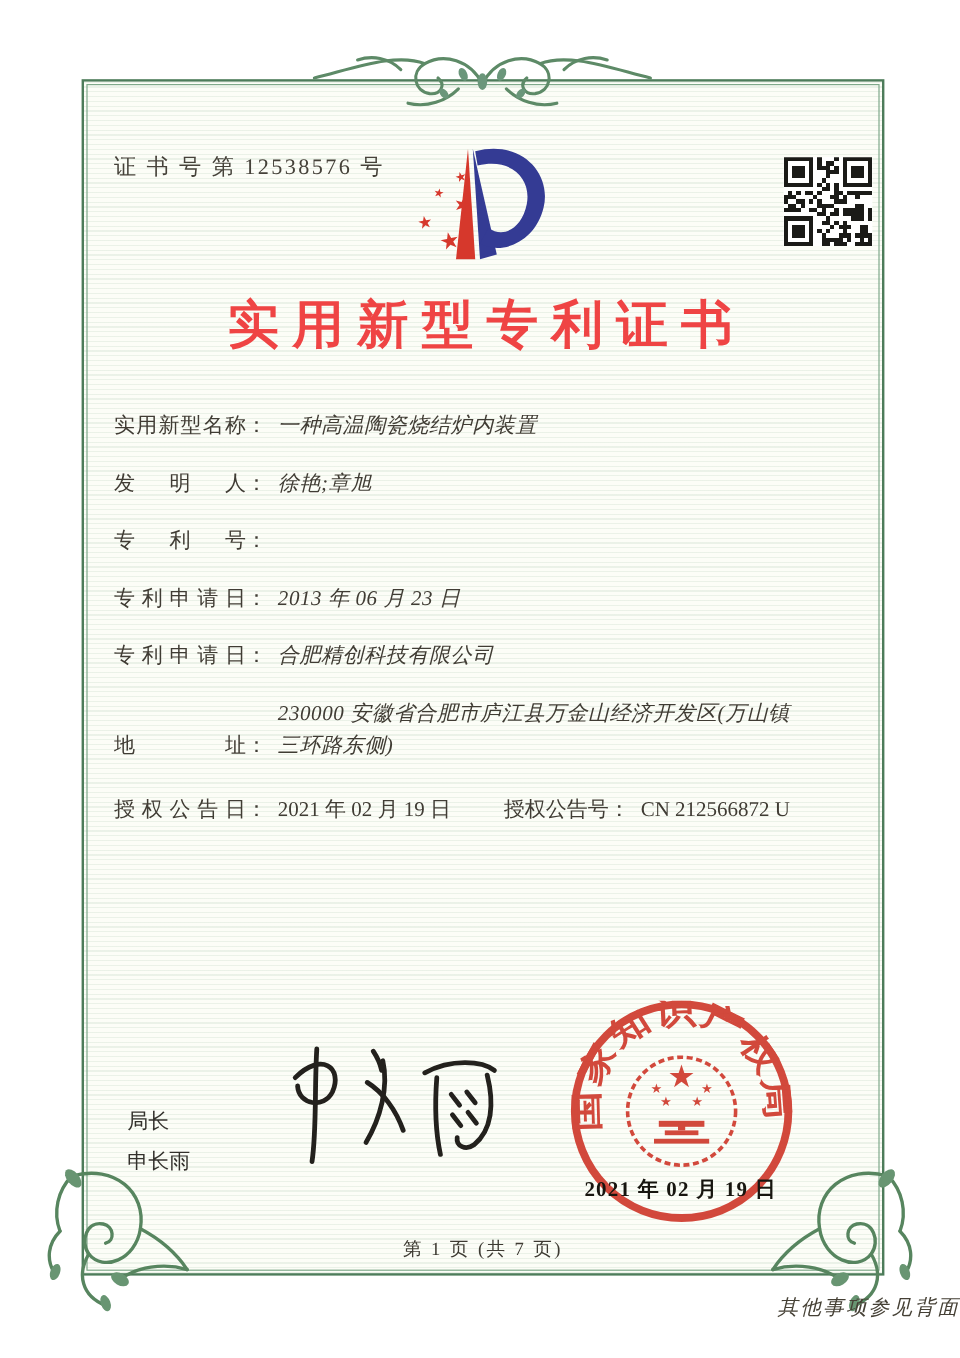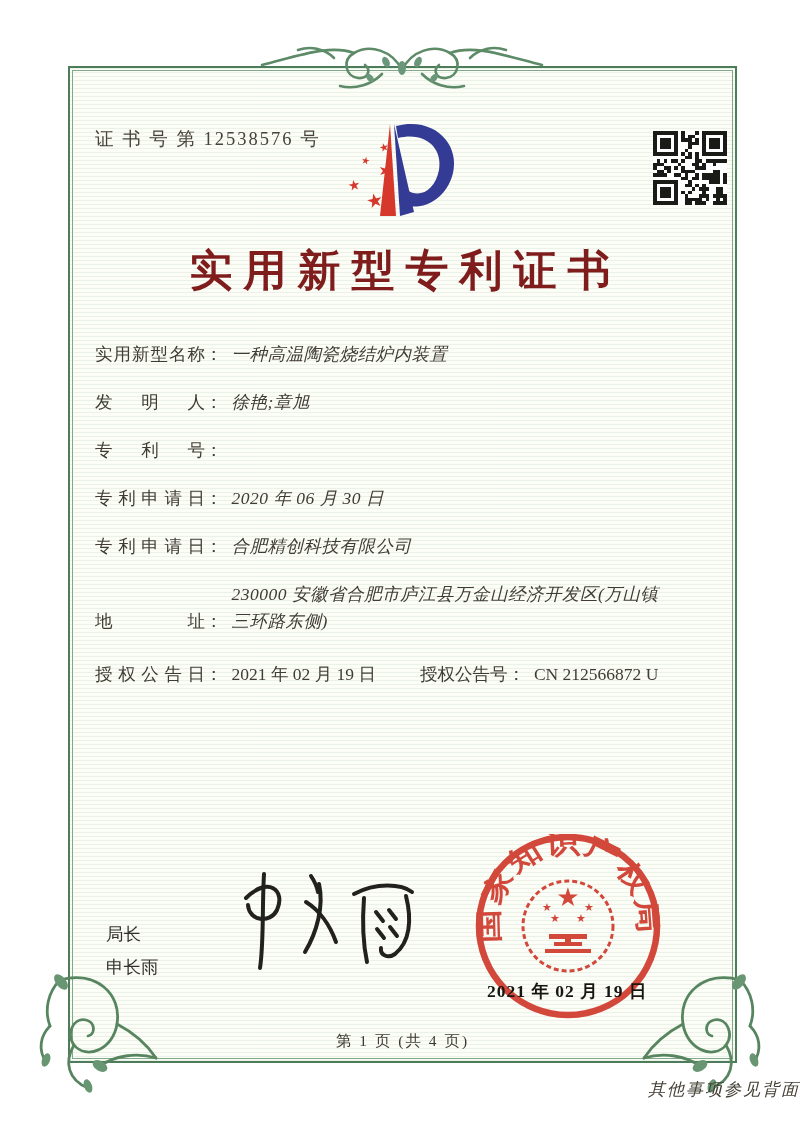--- a/index.html
+++ b/index.html
@@ -18,21 +18,21 @@
       #fcfdf7;
   }
   .frame-inner { position:absolute; inset:2px; border:1px solid #7fa98a; pointer-events:none; }
   .ornament { position:absolute; pointer-events:none; }
   
   .cert-no { position:absolute; left:95px; top:126px; font-size:18.5px; letter-spacing:2px; color:#46423a; }
   .logo { position:absolute; left:330px; top:110px; }
   .qr { position:absolute; left:653px; top:131px; width:74px; height:74px; background:#fff; }
   .title {
     position:absolute; left:0; top:242px; width:100%; text-align:center;
-    font-size:43px; font-weight:bold; letter-spacing:11px; color:#7f1d1d; text-indent:11px;
+    font-size:43px; font-weight:bold; letter-spacing:11px; color:#ef4444; text-indent:11px;
   }
   
   .fields { position:absolute; left:95px; top:341px; width:572px; font-size:17.5px; color:#403c34; }
   .frow { display:flex; line-height:27px; margin-bottom:21px; }
   .frow.tight { margin-bottom:0;align-items:flex-end; }
   .flabel { flex:none; width:110px; text-align:justify; text-align-last:justify; }
   .fcolon { flex:none; margin-right:9px; }
   .fvalue { flex:1; letter-spacing:0.5px;font-style:italic; }
   .grant-row { display:flex; line-height:27px; margin-top:26px; }
   .grant-group { display:flex; }
@@ -379,21 +379,21 @@
         <span class="fcolon">：</span>
         <span class="fvalue">徐艳;章旭</span>
     </div>
     <div class="frow">
       <span class="flabel">专利号</span>
         <span class="fcolon">：</span>
     </div>
     <div class="frow">
       <span class="flabel">专利申请日</span>
         <span class="fcolon">：</span>
-        <span class="fvalue">2020 年 06 月 30 日</span>
+        <span class="fvalue">2013 年 06 月 23 日</span>
     </div>
     <div class="frow">
       <span class="flabel">专利申请日</span>
         <span class="fcolon">：</span>
         <span class="fvalue">合肥精创科技有限公司</span>
     </div>
     <div class="frow tight">
       <span class="flabel">地址</span>
         <span class="fcolon">：</span>
         <span class="fvalue">230000 安徽省合肥市庐江县万金山经济开发区(万山镇三环路东侧)</span>
@@ -454,17 +454,17 @@
         <rect x="81" y="100" width="38" height="5"></rect>
         <rect x="86" y="108" width="28" height="4"></rect>
         <rect x="77" y="115" width="46" height="4"></rect>
         <rect x="97" y="104" width="6" height="4"></rect>
       </g>
     </g>
   </svg>
 
   <div class="seal-date">2021 年 02 月 19 日</div>
 
-  <div class="page-num">第 1 页 (共 4 页)</div>
+  <div class="page-num">第 1 页 (共 7 页)</div>
 
   <div class="back-note">其他事项参见背面</div>
 
 </div>
 
 </body></html>

